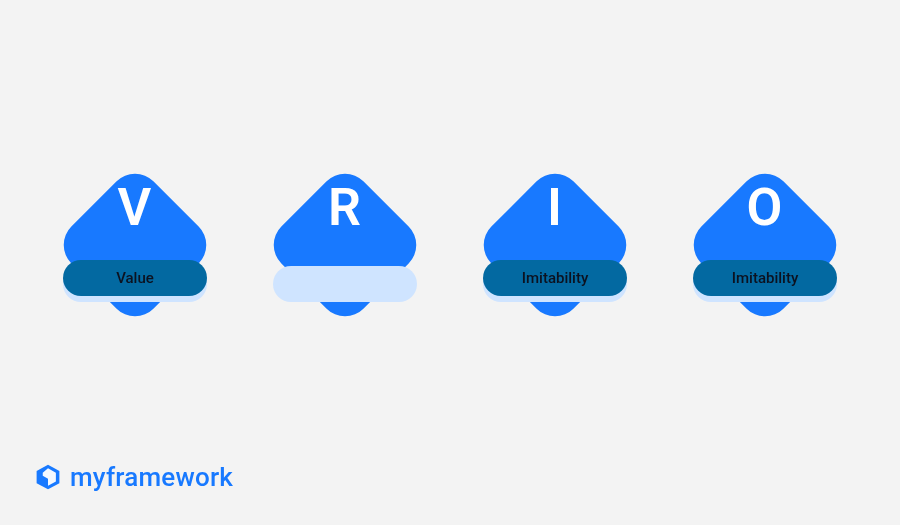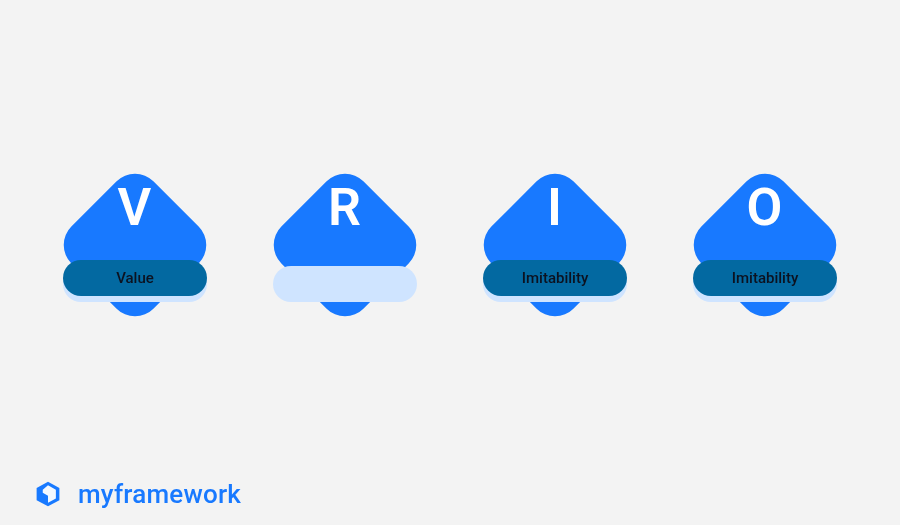--- a/index.html
+++ b/index.html
@@ -66,24 +66,24 @@
     align-items: center;
     justify-content: center;
     color: #0c1220;
     font-size: 15px;
     font-weight: 500;
   }
 
   .brand {
     position: absolute;
     left: 34px;
-    bottom: 16px;
+    bottom: 33px;
     display: flex;
     align-items: center;
-    gap: 16px;
+    gap: 8px;
     color: #1879ff;
   }
   .brand-text {
     font-size: 26px;
     font-weight: 500;
     letter-spacing: 0.2px;
   }
   .brand-icon {
     width: 28px; height: 28px;
     display: block;

